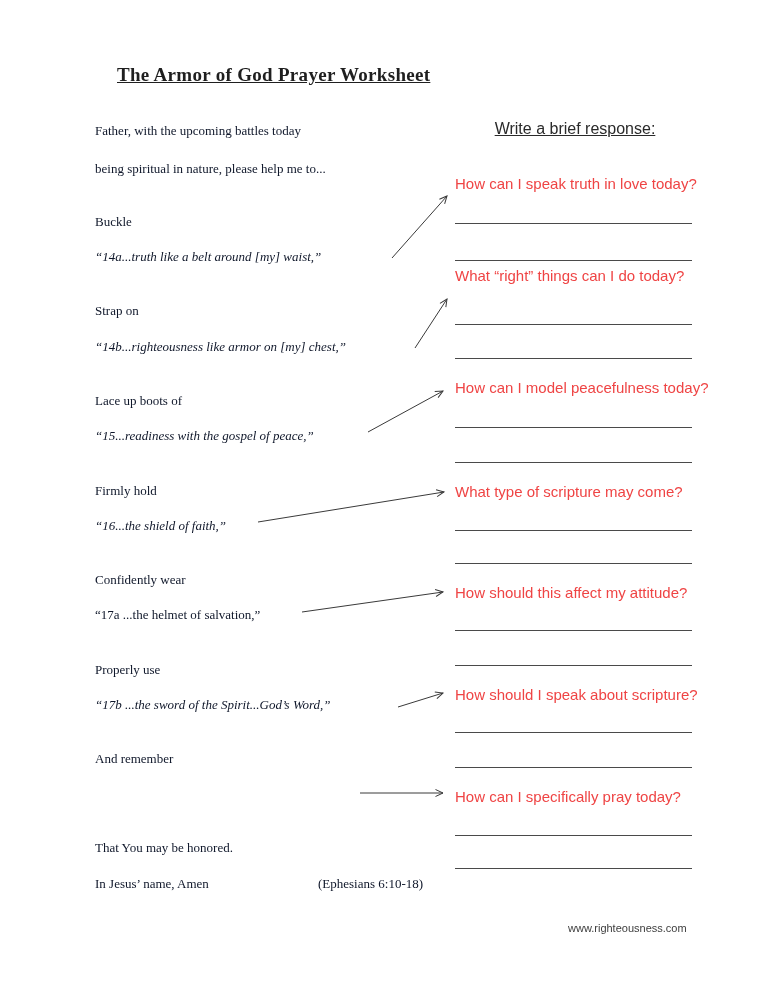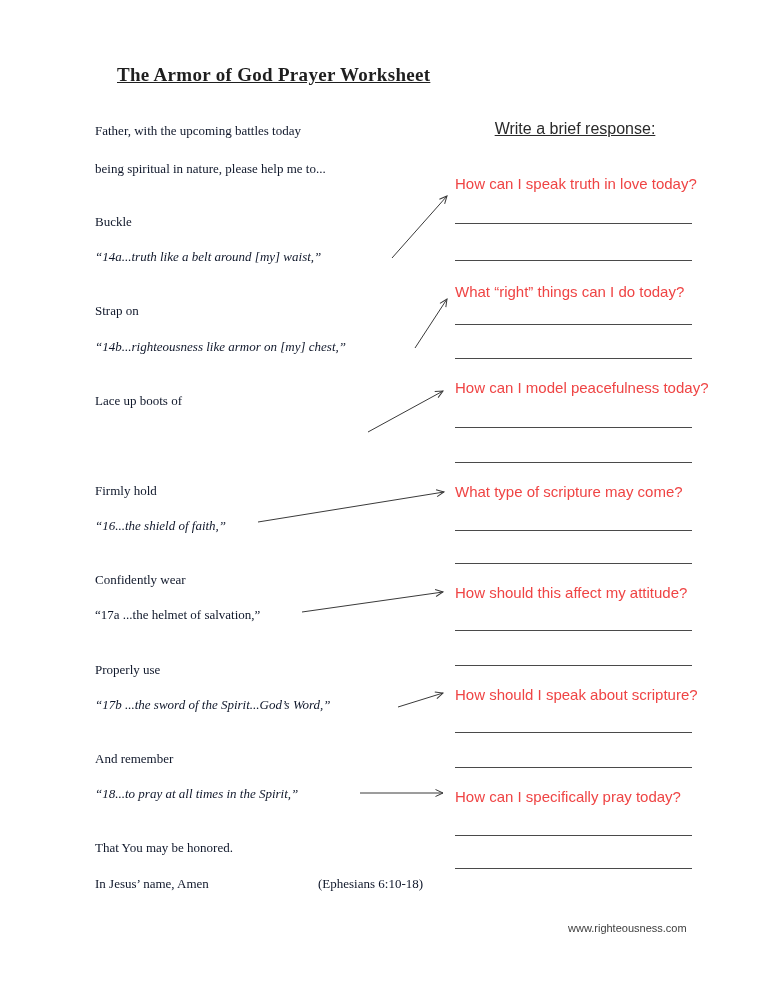--- a/index.html
+++ b/index.html
@@ -72,44 +72,44 @@
   <div class="abs serif" style="left:95px; top:122px;">Father, with the upcoming battles today</div>
   <div class="abs serif" style="left:95px; top:160px;">being spiritual in nature, please help me to...</div>
 
   <div class="abs serif" style="left:95px; top:213px;">Buckle</div>
   <div class="abs serif quote" style="left:95px; top:248px;">“14a...truth like a belt around [my] waist,”</div>
 
   <div class="abs serif" style="left:95px; top:302px;">Strap on</div>
   <div class="abs serif quote" style="left:95px; top:338px;">“14b...righteousness like armor on [my] chest,”</div>
 
   <div class="abs serif" style="left:95px; top:392px;">Lace up boots of</div>
+  <div class="abs serif quote" style="left:95px; top:427px;">“15...readiness with the gospel of peace,”</div>
 
   <div class="abs serif" style="left:95px; top:482px;">Firmly hold</div>
   <div class="abs serif quote" style="left:95px; top:517px;">“16...the shield of faith,”</div>
 
   <div class="abs serif" style="left:95px; top:571px;">Confidently wear</div>
   <div class="abs serif quote upright" style="left:95px; top:606px;">“17a ...the helmet of salvation,”</div>
 
   <div class="abs serif" style="left:95px; top:661px;">Properly use</div>
   <div class="abs serif quote" style="left:95px; top:696px;">“17b ...the sword of the Spirit...God’s Word,”</div>
 
   <div class="abs serif" style="left:95px; top:750px;">And remember</div>
-  <div class="abs serif quote" style="left:95px; top:785px;">“18...to pray at all times in the Spirit,”</div>
 
   <div class="abs serif" style="left:95px; top:839px;">That You may be honored.</div>
   <div class="abs serif" style="left:95px; top:875px;">In Jesus’ name, Amen</div>
   <div class="abs serif" style="left:318px; top:875px;">(Ephesians 6:10-18)</div>
 
   <div class="abs resp-header">Write a brief response:</div>
 
   <div class="abs question" style="top:176px;">How can I speak truth in love today?</div>
   <div class="blank-line" style="top:223px;"></div>
   <div class="blank-line" style="top:260px;"></div>
 
-  <div class="abs question" style="top:284px;">What “right” things can I do today?</div>
+  <div class="abs question" style="top:268px;">What “right” things can I do today?</div>
   <div class="blank-line" style="top:324px;"></div>
   <div class="blank-line" style="top:358px;"></div>
 
   <div class="abs question" style="top:380px;">How can I model peacefulness today?</div>
   <div class="blank-line" style="top:427px;"></div>
   <div class="blank-line" style="top:462px;"></div>
 
   <div class="abs question" style="top:484px;">What type of scripture may come?</div>
   <div class="blank-line" style="top:530px;"></div>
   <div class="blank-line" style="top:563px;"></div>

